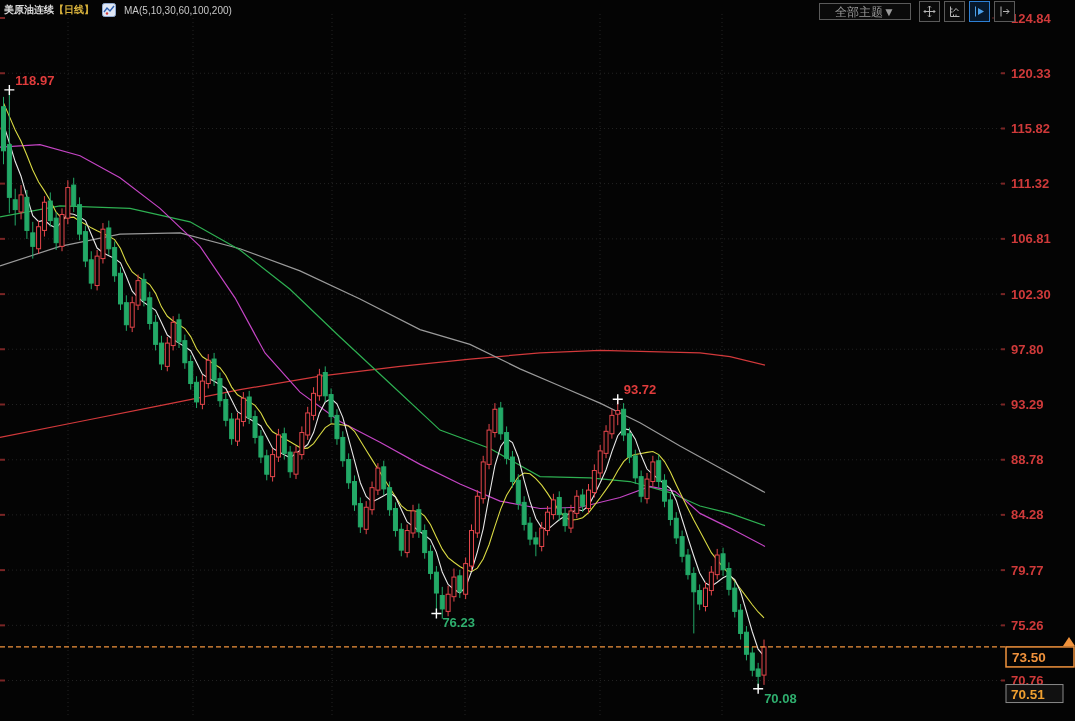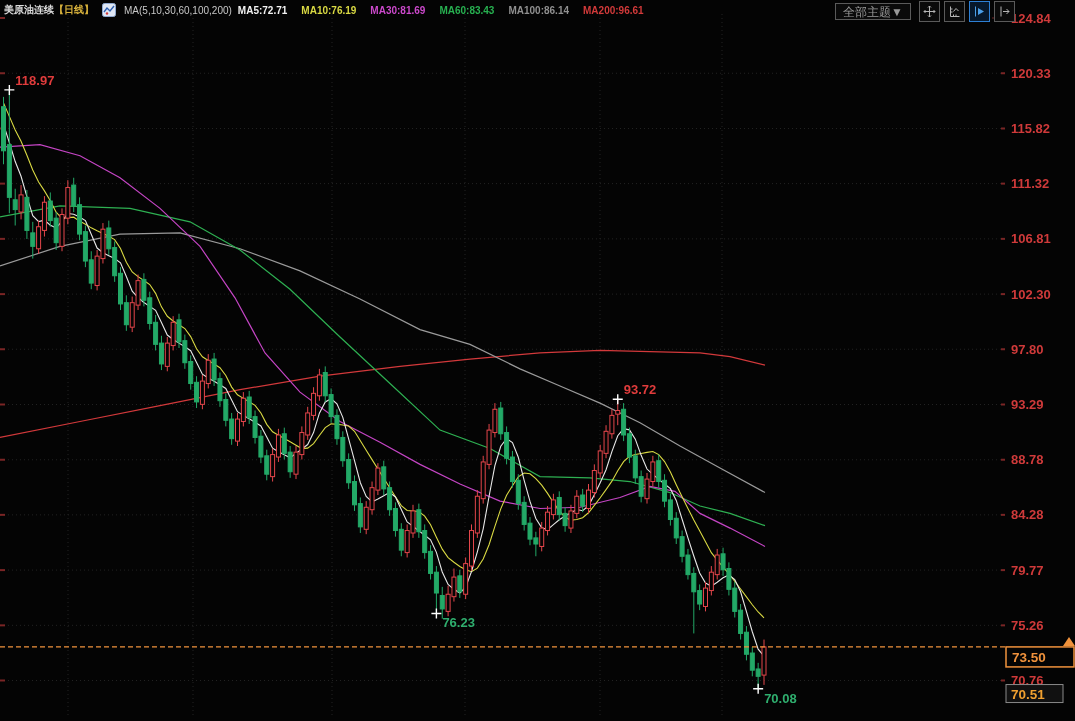--- a/index.html
+++ b/index.html
@@ -8,21 +8,21 @@
   .hdr{position:absolute;left:4px;top:1px;height:18px;display:flex;align-items:center;
        gap:6px;font-size:10px;white-space:nowrap;z-index:3;}
   .t-main{color:#dcdcdc;font-weight:bold;}
   .t-period{color:#d8b23c;font-weight:bold;}
   .mini-icon{display:inline-flex;width:14px;height:14px;margin:0 2px;}
   .ma-prefix{color:#c8c8c8;text-align:center;}
   #ma-values{display:flex;gap:14px;}
   #ma-values span{font-weight:bold;}
   .toolbar{position:absolute;right:60px;top:1px;display:flex;align-items:center;gap:4px;z-index:3;}
   .theme-btn{background:#0a0a0a;border:1px solid #5a5a5a;color:#9a9a9a;font-size:12px;
-             height:17px;line-height:14px;padding:0 7px;margin-right:4px;cursor:pointer;
+             height:17px;line-height:14px;padding:0 15px;margin-right:4px;cursor:pointer;
              font-family:inherit;}
   .tb{width:17px;height:17px;padding:1px;background:#0a0a0a;border:1px solid #5a5a5a;
       display:inline-flex;align-items:center;justify-content:center;cursor:pointer;}
   .tb.active{border-color:#2d7fd4;background:#07182b;}
   svg text{font-family:"Liberation Sans","DejaVu Sans",sans-serif;}
   #chart-svg{position:absolute;left:0;top:0;z-index:1;}
 </style>
 </head>
 <body>
 
@@ -388,28 +388,20 @@
       <span class="t-main">美原油连续</span><span class="t-period">【日线】</span>
     </span>
     <span class="mini-icon">
       <svg width="14" height="14" viewBox="0 0 14 14">
         <rect x="0.5" y="0.5" width="13" height="13" rx="2" fill="#dfe7f5" stroke="#8fa8cf"></rect>
         <polyline points="2,9 5,5 8,8 12,3" fill="none" stroke="#2d5fb0" stroke-width="1.4"></polyline>
         <circle cx="5" cy="10.5" r="1.2" fill="#d23a3a"></circle>
       </svg>
     </span>
     <span class="ma-prefix">MA(5,10,30,60,100,200)</span>
-    <span id="ma-values">
-        <span style="color: rgb(242, 242, 242);">MA5:72.71</span>
-        <span style="color: rgb(217, 217, 67);">MA10:76.19</span>
-        <span style="color: rgb(204, 73, 204);">MA30:81.69</span>
-        <span style="color: rgb(39, 176, 80);">MA60:83.43</span>
-        <span style="color: rgb(144, 144, 144);">MA100:86.14</span>
-        <span style="color: rgb(210, 58, 58);">MA200:96.61</span>
-      </span>
   </div>
 
   <div class="toolbar">
     <button class="theme-btn">全部主题▼</button>
     <span class="tb">
       <svg width="13" height="13" viewBox="0 0 13 13" stroke="#b5b5b5" fill="none">
         <path d="M6.5 1v11M1 6.5h11"></path>
           <path d="M5 2.5 6.5 1 8 2.5M5 10.5 6.5 12 8 10.5M2.5 5 1 6.5 2.5 8M10.5 5 12 6.5 10.5 8"></path>
       </svg>
     </span>

